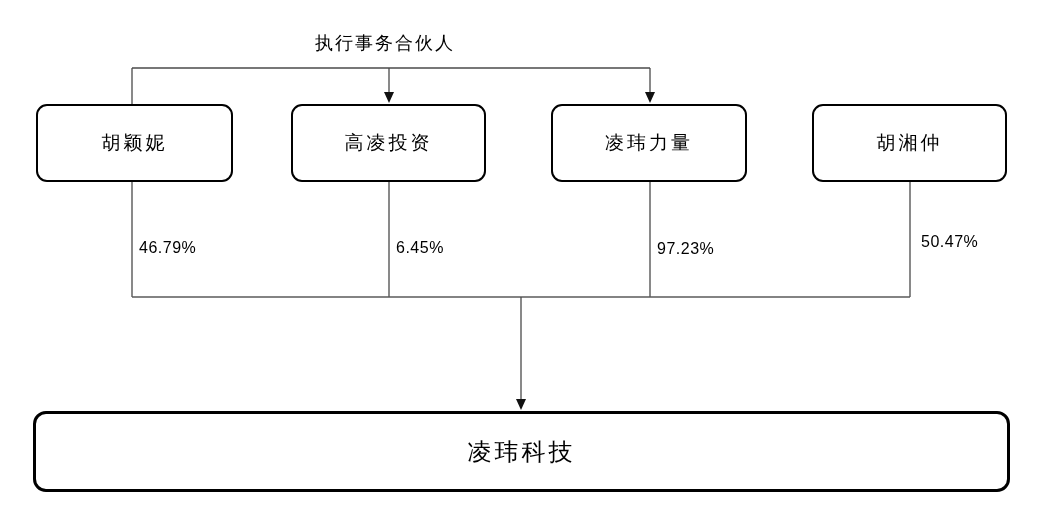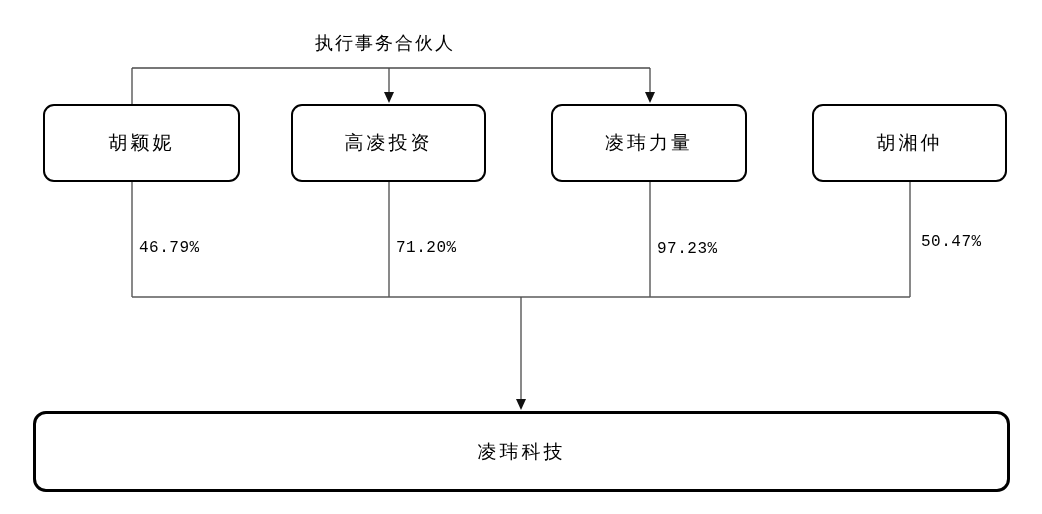--- a/index.html
+++ b/index.html
@@ -5,21 +5,21 @@
   html, body {
     margin: 0;
     padding: 0;
     background: #ffffff;
   }
   #stage {
     position: relative;
     width: 1042px;
     height: 514px;
     background: #ffffff;
-    font-family: Liberation Mono, monospace;
+    font-family: Liberation Sans, sans-serif;
     color: #000000;
     overflow: hidden;
   }
   #connectors {
     position: absolute;
     left: 0;
     top: 0;
     width: 1042px;
     height: 514px;
   }
@@ -54,21 +54,21 @@
     border: 2.5px solid #000000;
     border-radius: 11px;
     background: #ffffff;
     display: flex;
     align-items: center;
     justify-content: center;
     font-size: 19px;
     letter-spacing: 3px;
     box-sizing: content-box;
   }
-  .entity-box.b1 { left: 43px;  width: 193px; }
+  .entity-box.b1 { left: 36px;  width: 193px; }
   .entity-box.b2 { left: 291px; width: 191px; align-items: center; }
   .entity-box.b3 { left: 551px; width: 192px; }
   .entity-box.b4 { left: 812px; width: 191px; }
   .stake-label {
     position: absolute;
     font-size: 16px;
     letter-spacing: 0.5px;
     white-space: nowrap;
   }
   .stake-label.s1 { left: 139px; top: 239px; }
@@ -80,21 +80,21 @@
     left: 33px;
     top: 411px;
     width: 971px;
     height: 75px;
     border: 3px solid #000000;
     border-radius: 13px;
     background: #ffffff;
     display: flex;
     align-items: center;
     justify-content: center;
-    font-size: 19px;
+    font-size: 24px;
     letter-spacing: 3px;
     box-sizing: content-box;
   }
 </style>
 </head>
 <body>
 
 <div id="stage">
 
   <svg id="connectors" viewBox="0 0 1042 514" xmlns="http://www.w3.org/2000/svg">
@@ -126,21 +126,21 @@
     <span>高凌投资</span>
   </div>
   <div class="entity-box b3">
     <span>凌玮力量</span>
   </div>
   <div class="entity-box b4">
     <span>胡湘仲</span>
   </div>
 
   <span class="stake-label s1">46.79%</span>
-  <span class="stake-label s2">71.20%</span>
+  <span class="stake-label s2">6.45%</span>
   <span class="stake-label s3">97.23%</span>
   <span class="stake-label s4">50.47%</span>
 
   <div class="company-box">
     <span>凌玮科技</span>
   </div>
 
 </div>
 
 </body></html>

